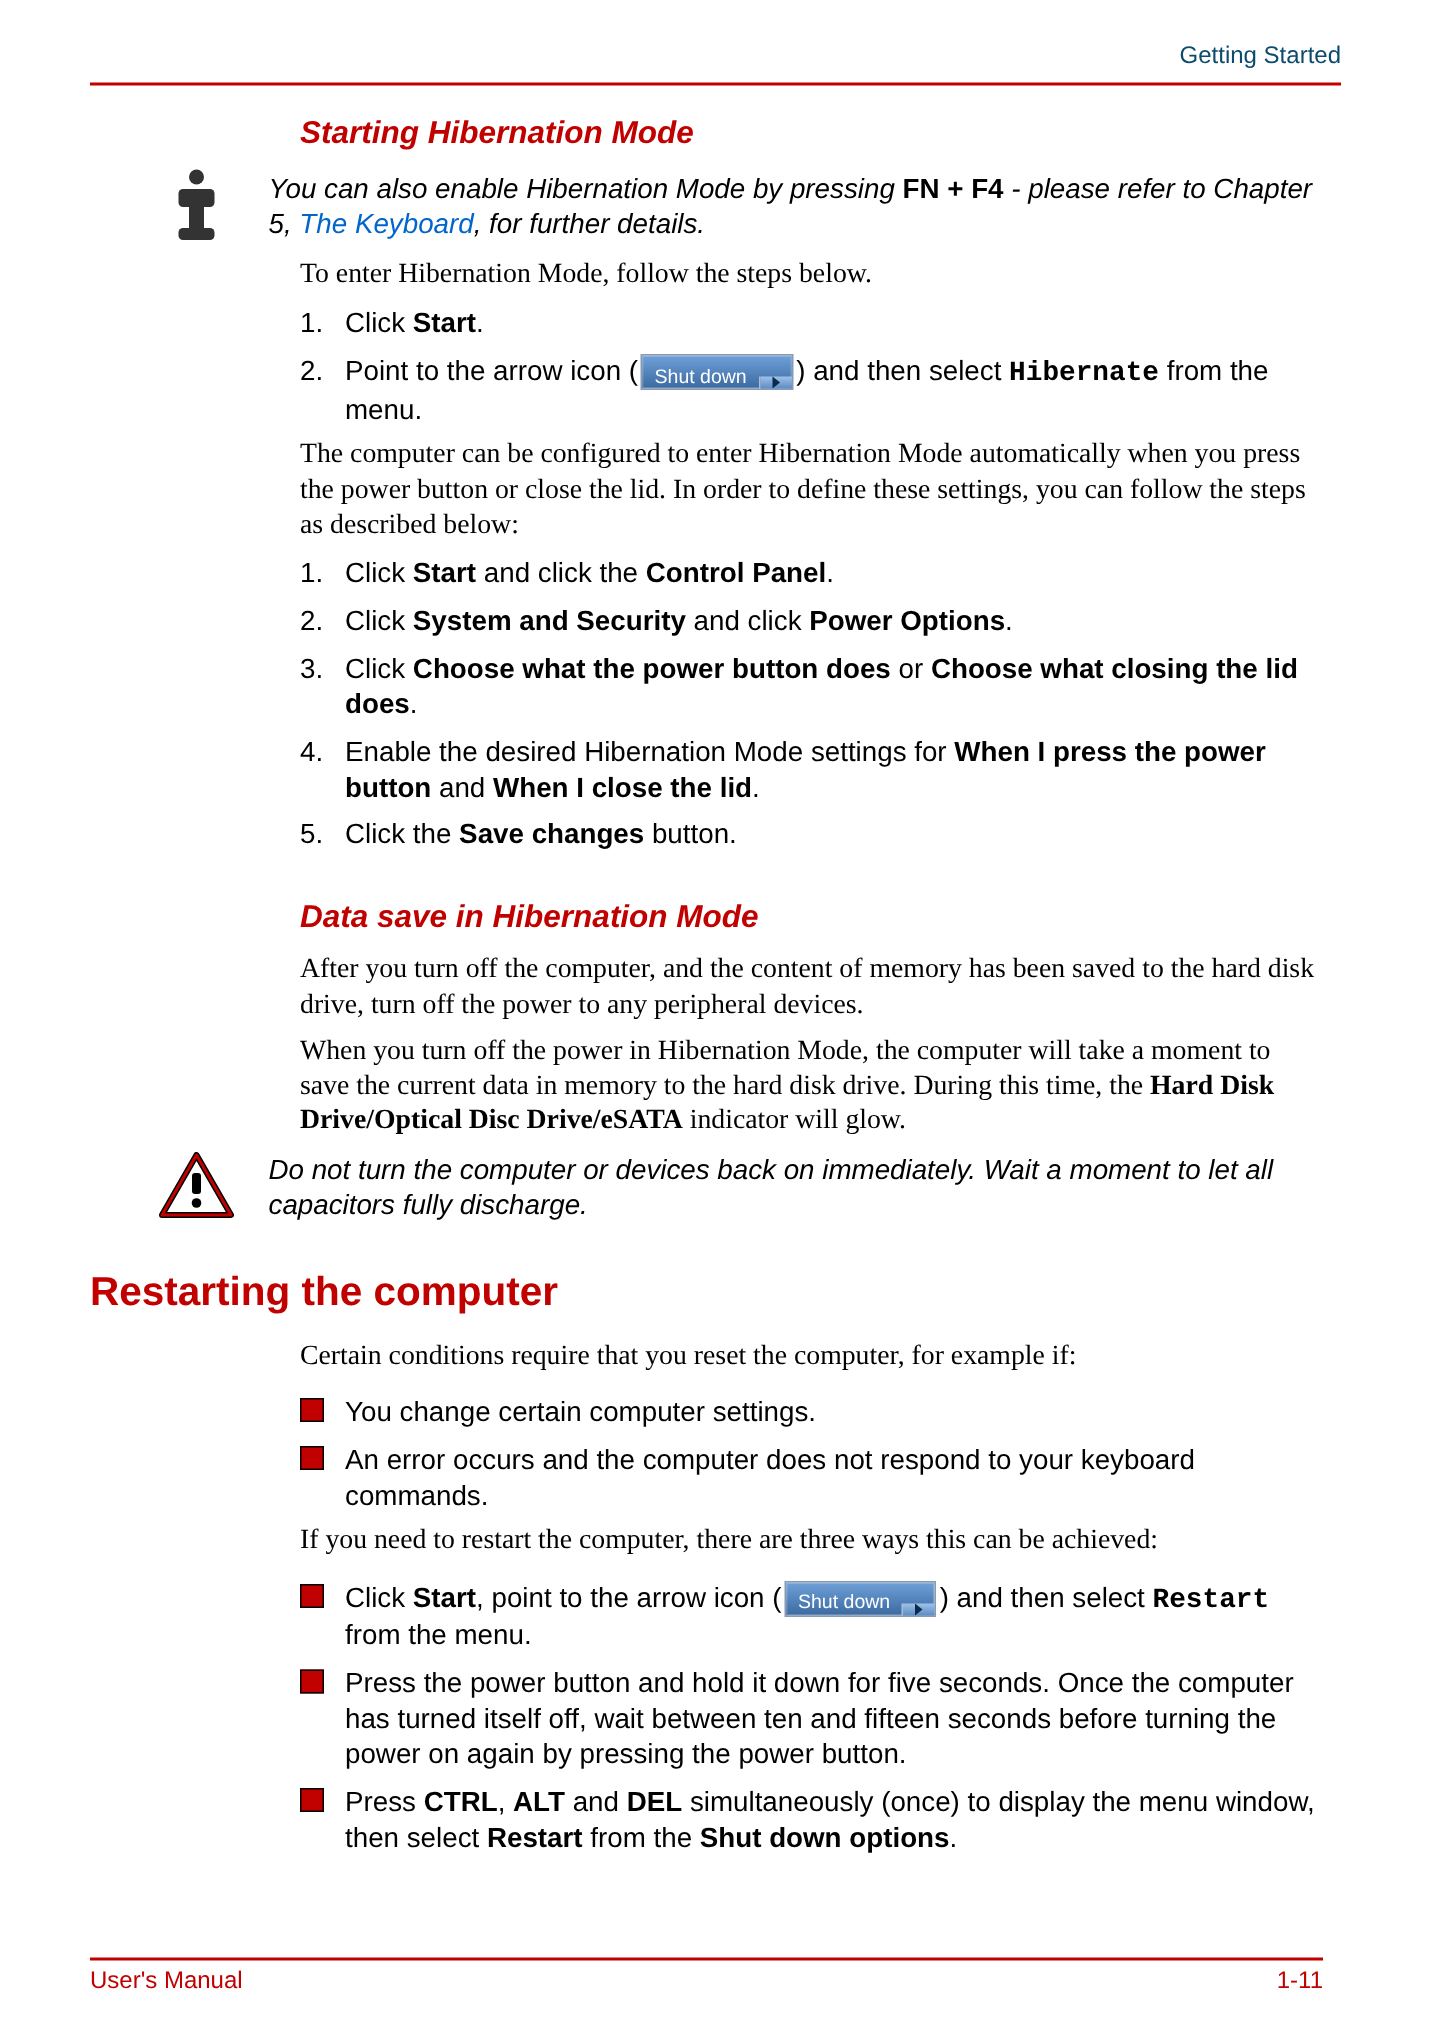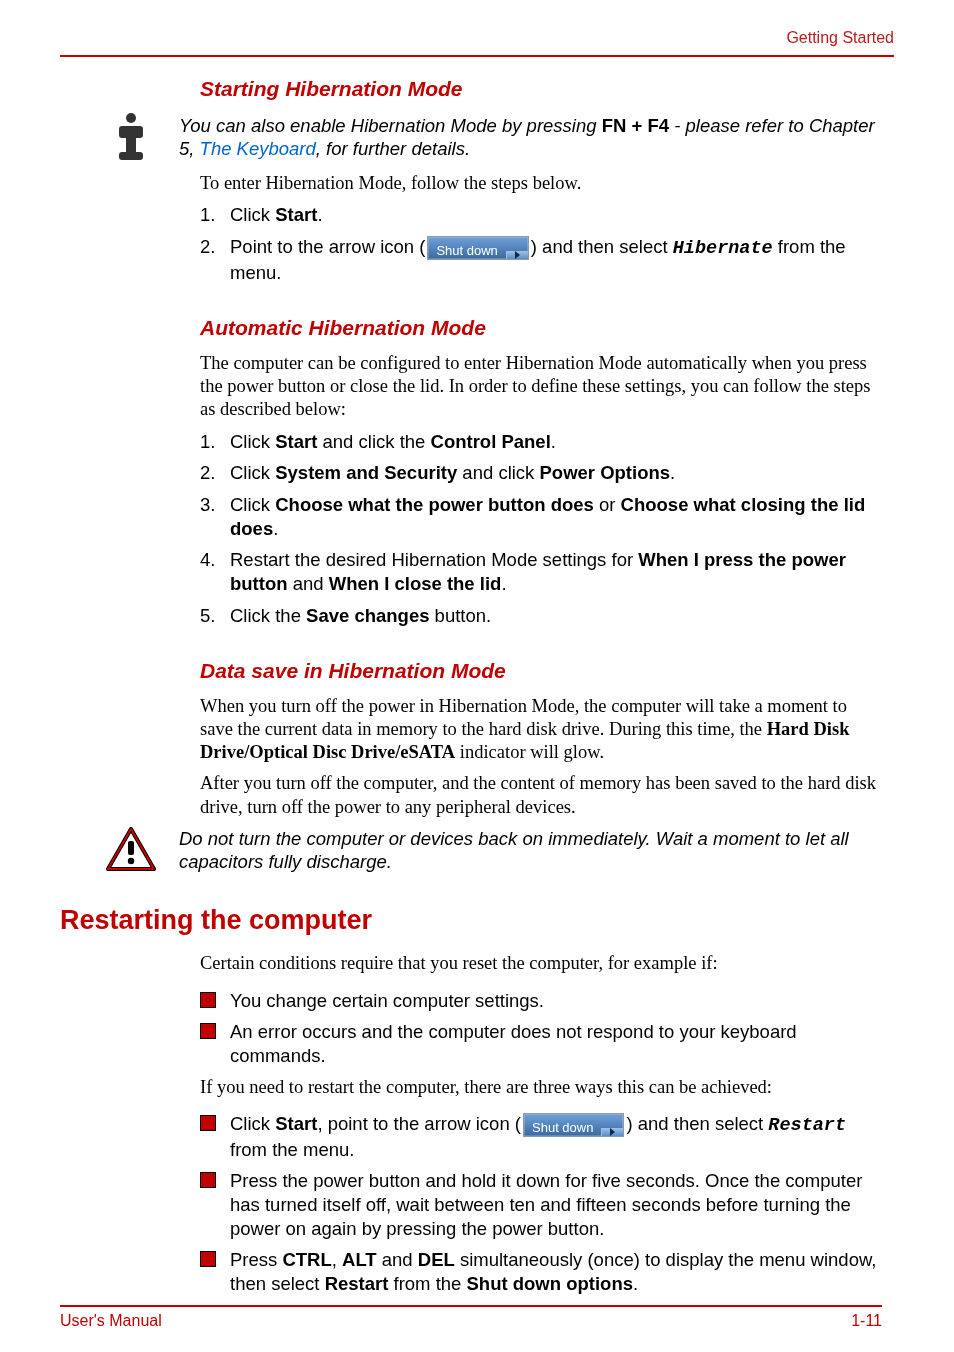--- a/index.html
+++ b/index.html
@@ -11,21 +11,21 @@
     width: 954px;
     height: 1352px;
     position: relative;
     line-height: 1.3;
   }
   .page {
     padding: 28px 60px 20px 60px;
   }
   .top-header {
     text-align: right;
-    color: #b91c1c;
+    color: #0c4a6e;
     font-size: 16px;
     padding-bottom: 6px;
   }
   .top-rule {
     height: 2px;
     background: #c10000;
     margin-bottom: 18px;
   }
   .content {
     padding-left: 140px;
@@ -68,21 +68,21 @@
   .p {
     margin-bottom: 8px;
     line-height: 1.26;
     font-family: Liberation Serif, serif;
   }
   .link {
     color: #0066cc;
     font-style: italic;
   }
   .bold { font-weight: bold; }
-  .mono { font-family: "Courier New", monospace; font-weight: bold; font-style: italic; }
+  .mono { font-family: "Courier New", monospace; font-weight: bold; }
   .ol {
     list-style: none;
     counter-reset: olc;
   }
   .ol > li {
     counter-increment: olc;
     position: relative;
     padding-left: 30px;
     margin-bottom: 8px;
     line-height: 1.28;
@@ -196,48 +196,47 @@
         <span>Point to the arrow icon (</span><span class="shutdown-chip">
             <span class="label">Shut down</span>
             <span class="arrow-box">
               <span class="tri"></span>
             </span>
           </span><span>) and then select </span><span class="mono">Hibernate</span><span> from the menu.</span>
       </li>
     </ol>
   </div>
 
-  <div class="h3 section-gap">Automatic Hibernation Mode</div>
   <div class="content">
     <p class="p">The computer can be configured to enter Hibernation Mode automatically when you press the power button or close the lid. In order to define these settings, you can follow the steps as described below:</p>
     <ol class="ol">
       <li>
         <span>Click </span><span class="bold">Start</span><span> and click the </span><span class="bold">Control Panel</span><span>.</span>
       </li>
       <li>
         <span>Click </span><span class="bold">System and Security</span><span> and click </span><span class="bold">Power Options</span><span>.</span>
       </li>
       <li>
         <span>Click </span><span class="bold">Choose what the power button does</span><span> or </span><span class="bold">Choose what closing the lid does</span><span>.</span>
       </li>
       <li>
-        <span>Restart the desired Hibernation Mode settings for </span><span class="bold">When I press the power button</span><span> and </span><span class="bold">When I close the lid</span><span>.</span>
+        <span>Enable the desired Hibernation Mode settings for </span><span class="bold">When I press the power button</span><span> and </span><span class="bold">When I close the lid</span><span>.</span>
       </li>
       <li>
         <span>Click the </span><span class="bold">Save changes</span><span> button.</span>
       </li>
     </ol>
   </div>
 
   <div class="h3 section-gap">Data save in Hibernation Mode</div>
   <div class="content">
+    <p class="p">After you turn off the computer, and the content of memory has been saved to the hard disk drive, turn off the power to any peripheral devices.</p>
     <p class="p">
       <span>When you turn off the power in Hibernation Mode, the computer will take a moment to save the current data in memory to the hard disk drive. During this time, the </span><span class="bold">Hard Disk Drive/Optical Disc Drive/eSATA</span><span> indicator will glow.</span>
     </p>
-    <p class="p">After you turn off the computer, and the content of memory has been saved to the hard disk drive, turn off the power to any peripheral devices.</p>
   </div>
 
   <div class="note-row" style="margin-top:6px;">
     <div class="icon-col">
       <svg width="50" height="46" viewBox="0 0 50 46">
         <polygon points="25,2 48,42 2,42" fill="none" stroke="#000" stroke-width="4" stroke-linejoin="round"></polygon>
         <polygon points="25,2 48,42 2,42" fill="none" stroke="#c10000" stroke-width="2" stroke-linejoin="round"></polygon>
         <rect x="22" y="14" width="6" height="14" rx="2" fill="#000"></rect>
         <circle cx="25" cy="34" r="3.2" fill="#000"></circle>
       </svg>

